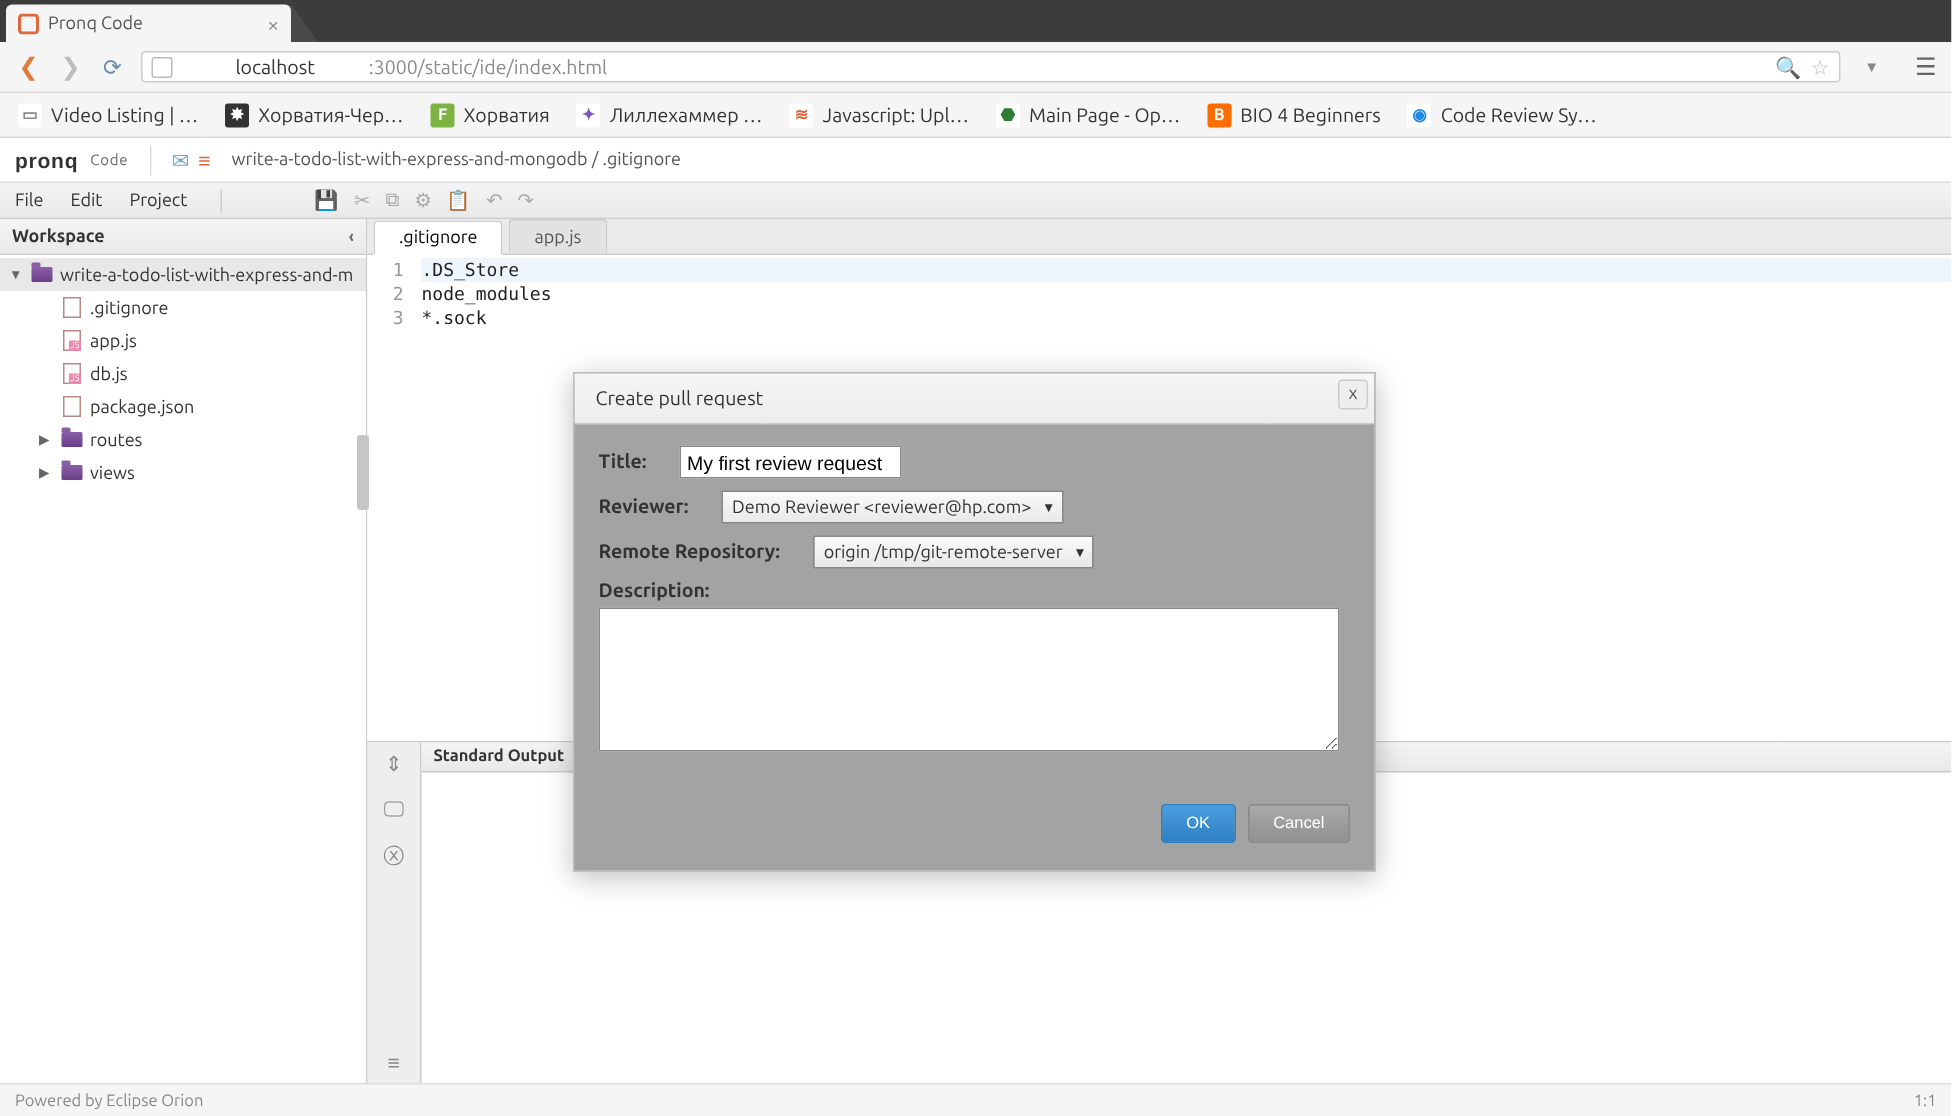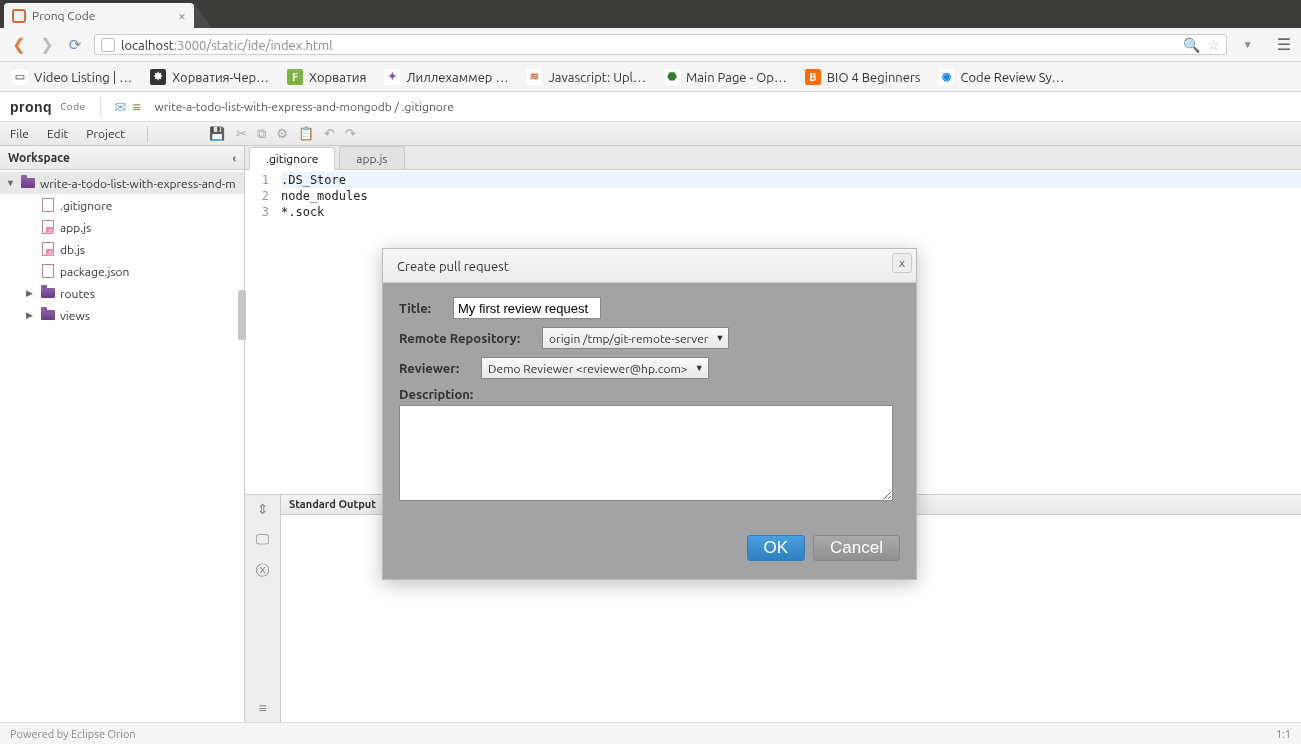--- a/index.html
+++ b/index.html
@@ -10,21 +10,21 @@
 .tab-strip { background: #3c3c3b; height: 28px; display: flex; align-items: flex-end; padding-left: 4px; }
 .browser-tab { background: #f5f5f5; height: 25px; min-width: 190px; display: flex; align-items: center; padding: 0 8px; border-top-left-radius: 4px; border-top-right-radius: 4px; gap: 6px; font-size: 12px; color: #555; position: relative; }
 .browser-tab .favicon { width: 14px; height: 14px; display: inline-block; }
 .browser-tab .close { color: #888; font-size: 14px; margin-left: auto; cursor: pointer; }
 .newtab-angle { width: 0; height: 0; border-bottom: 25px solid #4a4a49; border-right: 18px solid transparent; margin-left: 0; }
 
 .nav-bar { height: 34px; background: #f5f5f5; display: flex; align-items: center; padding: 0 10px; gap: 10px; border-bottom: 1px solid #d9d9d9; }
 .nav-bar .nbtn { width: 18px; text-align: center; color: #e07b3c; font-size: 16px; cursor: pointer; }
 .nav-bar .nbtn.disabled { color: #bdbdbd; }
 .nav-bar .reload { color: #6b8db3; font-size: 15px; }
-.url-bar { flex: 1; height: 21px; border: 1px solid #ccc; border-radius: 3px; background: #fff; display: flex; align-items: center; padding: 0 6px; font-size: 13px; color: #333; }
+.url-bar { flex: 1; height: 21px; border: 1px solid #ccc; border-radius: 3px; background: #fff; display: flex; align-items: center; padding: 0 6px; font-size: 13px; color: #333; gap: 36px; }
 .url-bar .globe { width: 14px; height: 14px; border: 1px solid #bbb; border-radius: 2px; margin-right: 6px; }
 .url-bar .host { color: #333; }
 .url-bar .rest { color: #8a8a8a; }
 .url-bar .right-icons { margin-left: auto; display: flex; gap: 6px; color: #bbb; font-size: 14px; }
 .nav-bar .dropdown-caret { color: #888; font-size: 10px; margin-left: 6px;}
 .nav-bar .menu-btn { color: #666; font-size: 16px; margin-left: 14px; cursor: pointer; }
 
 .bookmarks { height: 30px; background: #f5f5f5; display: flex; align-items: center; padding: 0 8px; gap: 10px; border-bottom: 1px solid #d9d9d9; font-size: 13px; }
 .bookmarks .bm { display: flex; align-items: center; gap: 6px; color: #333; cursor: pointer; padding: 3px 4px; max-width: 170px; white-space: nowrap; overflow: hidden; }
 .bookmarks .bm .bicon { width: 16px; height: 16px; display: inline-flex; align-items: center; justify-content: center; font-size: 11px; font-weight: bold; border-radius: 2px; flex-shrink: 0;}
@@ -86,21 +86,21 @@
 .dialog-title { height: 34px; background: linear-gradient(#f6f6f6,#ececec); border-bottom: 1px solid #ccc; display: flex; align-items: center; padding: 0 14px; font-size: 13px; color: #333; position: relative;}
 .dialog-title .xbtn { position: absolute; right: 4px; top: 4px; width: 20px; height: 20px; background: #eee; border: 1px solid #ccc; border-radius: 3px; text-align: center; line-height: 17px; font-size: 12px; cursor: pointer; color:#555;}
 .dialog-body { padding: 14px 16px 20px 16px; font-size: 13px; }
 .frow { display: flex; align-items: center; gap: 22px; margin-bottom: 8px; }
 .frow label { font-weight: bold; }
 .frow input[type=text] { height: 22px; border: 1px solid #888; padding: 0 4px; font-size: 13px; }
 .fake-select { height: 22px; border: 1px solid #888; background: linear-gradient(#fafafa,#e8e8e8); padding: 0 20px 0 6px; font-size: 12px; display: inline-flex; align-items: center; position: relative; cursor: pointer;}
 .fake-select::after { content: "▼"; position: absolute; right: 4px; font-size: 9px; color: #333; }
 .dialog textarea { width: 494px; height: 96px; border: 1px solid #888; resize: both; font-family: Arial; font-size: 13px; padding: 4px;}
 .dialog-buttons { padding: 12px 16px 18px 16px; display: flex; justify-content: flex-end; gap: 8px; }
-.btn { height: 26px; padding: 0 16px; border-radius: 3px; font-size: 17px; border: 1px solid #999; cursor: pointer; }
+.btn { height: 26px; padding: 0 16px; border-radius: 3px; font-size: 11px; border: 1px solid #999; cursor: pointer; }
 .btn-primary { background: linear-gradient(#4a9fe0,#2f7fc2); color: #fff; border-color: #2f7fc2; }
 .btn-secondary { background: linear-gradient(#aaa,#909090); color: #fff; border-color: #888; }
 
 svg { display: block; }
 </style>
 </head>
 <body>
 
 <div class="browser-chrome">
   <div class="tab-strip">
@@ -292,31 +292,31 @@
   <div class="dialog-title">
     <span>Create pull request</span>
     <span class="xbtn">x</span>
   </div>
   <div class="dialog-body">
     <div class="frow">
       <label>Title:</label>
       <input type="text" style="width: 148px;" value="My first review request">
     </div>
     <div class="frow">
+      <label>Reviewer:</label>
+      <span class="fake-select">
+          <span>Demo Reviewer &lt;reviewer@hp.com&gt;</span>
+        </span>
+    </div>
+    <div class="frow">
       <label>Remote Repository:</label>
       <span class="fake-select">
           <span>origin /tmp/git-remote-server</span>
         </span>
     </div>
-    <div class="frow">
-      <label>Reviewer:</label>
-      <span class="fake-select">
-          <span>Demo Reviewer &lt;reviewer@hp.com&gt;</span>
-        </span>
-    </div>
     <div class="frow" style="margin-bottom:4px;">
       <label>Description:</label>
     </div>
     <textarea style=""></textarea>
   </div>
   <div class="dialog-buttons">
     <button class="btn btn-primary">OK</button>
     <button class="btn btn-secondary">Cancel</button>
   </div>
 </div>

